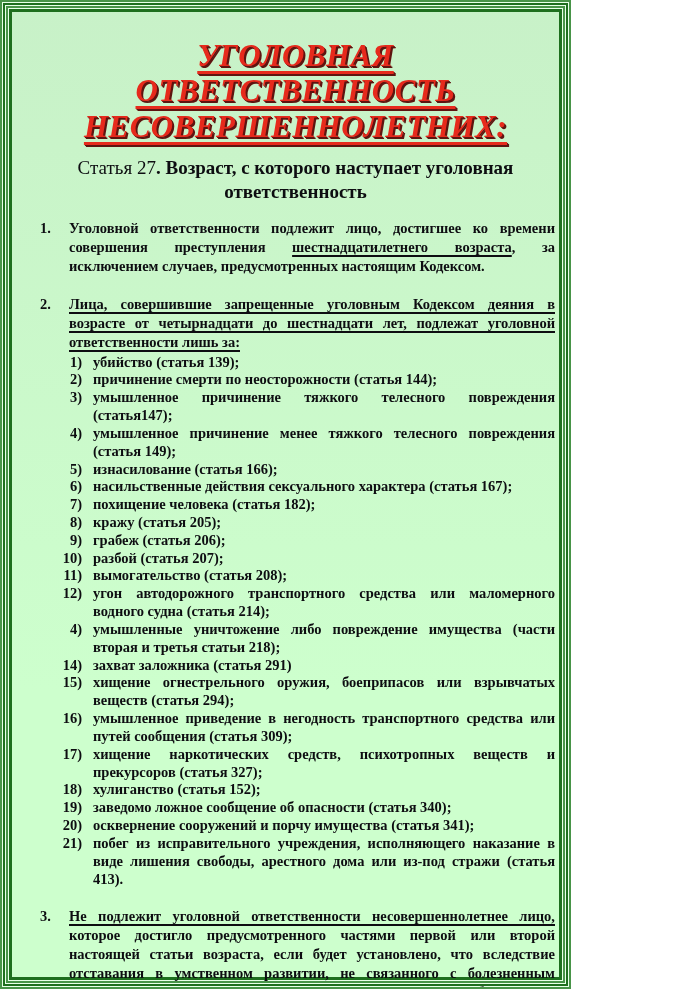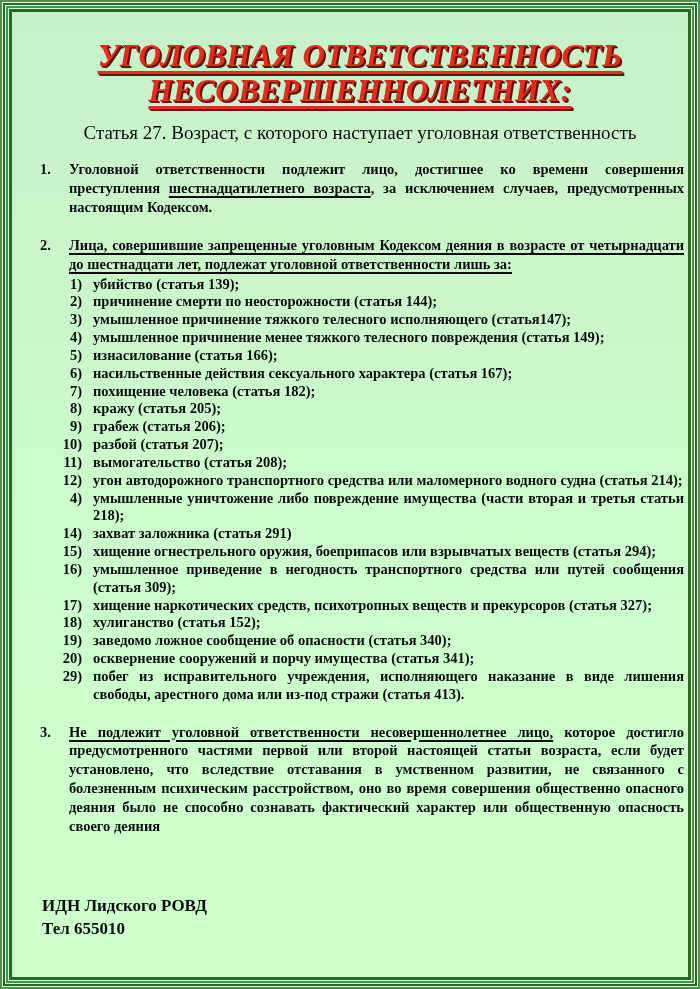--- a/index.html
+++ b/index.html
@@ -7,21 +7,21 @@
     --bg-bottom:#cdffcd;
     --frame-dark:#1e6f1e;
     --frame-mid:#489448;
     --frame-pale:#e8ffe8;
     --title-red:#e62a1c;
     --title-shadow:#5e1410;
     --text:#0d0d11;
   }
   html,body{margin:0;padding:0;background:#fff;}
   .page{
-    width:700px;height:989px;box-sizing:border-box;
+    width:571px;height:989px;box-sizing:border-box;
     margin:0;position:relative;overflow:hidden;
     background:linear-gradient(180deg,var(--bg-top) 0%,var(--bg-bottom) 70%);
     border:2px solid var(--frame-mid);
     box-shadow:
       inset 0 0 0 1px var(--frame-pale),
       inset 0 0 0 3px var(--frame-dark),
       inset 0 0 0 4px var(--frame-pale),
       inset 0 0 0 6px var(--frame-mid),
       inset 0 0 0 7px var(--frame-pale),
       inset 0 0 0 10px var(--frame-dark);
@@ -40,21 +40,21 @@
     text-decoration-thickness:3px;
     text-underline-offset:5px;
     text-shadow:2px 2px 0 var(--title-shadow),1px 1px 0 var(--title-shadow);
   }
   .title-line{display:block;}
   .subtitle{
     margin:0 36px 16px 36px;
     text-align:center;
     font-size:19px;font-weight:normal;line-height:1.25;
   }
-  .subtitle .b{font-weight:normal;}
+  .subtitle .b{font-weight:bold;}
   .para{
     display:grid;grid-template-columns:24px 1fr;column-gap:5px;
     font-size:14.5px;font-weight:bold;line-height:1.3;
     margin:0 2px 0 6px;
   }
   .pnum{text-align:left;}
   .ptext{margin:0;text-align:justify;}
   .u{text-decoration:underline;text-decoration-thickness:1.5px;text-underline-offset:3px;}
   .gap-lg{height:19px;flex:0 0 auto;}
   .sublist{margin:2px 2px 0 22px;}
@@ -101,21 +101,21 @@
         <span class="stext">убийство (статья 139);</span>
       </div>
 
       <div class="srow">
         <span class="snum">2)</span>
         <span class="stext">причинение смерти по неосторожности (статья 144);</span>
       </div>
 
       <div class="srow">
         <span class="snum">3)</span>
-        <span class="stext">умышленное причинение тяжкого телесного исполняющего (статья147);</span>
+        <span class="stext">умышленное причинение тяжкого телесного повреждения (статья147);</span>
       </div>
 
       <div class="srow">
         <span class="snum">4)</span>
         <span class="stext">умышленное причинение менее тяжкого телесного повреждения (статья 149);</span>
       </div>
 
       <div class="srow">
         <span class="snum">5)</span>
         <span class="stext">изнасилование (статья 166);</span>
@@ -190,21 +190,21 @@
         <span class="snum">19)</span>
         <span class="stext">заведомо ложное сообщение об опасности (статья 340);</span>
       </div>
 
       <div class="srow">
         <span class="snum">20)</span>
         <span class="stext">осквернение сооружений и порчу имущества (статья 341);</span>
       </div>
 
       <div class="srow">
-        <span class="snum">29)</span>
+        <span class="snum">21)</span>
         <span class="stext">побег из исправительного учреждения, исполняющего наказание в виде лишения свободы, арестного дома или из-под стражи (статья 413).</span>
       </div>
 
   </div>
 
   <div class="gap-lg"></div>
 
   <section class="para">
     <span class="pnum">3.</span>
     <p class="ptext"><span class="u">Не подлежит уголовной ответственности несовершеннолетнее лицо,</span><span> которое достигло предусмотренного частями первой или второй настоящей статьи возраста, если будет установлено, что вследствие отставания в умственном развитии, не связанного с болезненным психическим расстройством, оно во время совершения общественно опасного деяния было не способно сознавать фактический характер или общественную опасность своего деяния</span></p>

